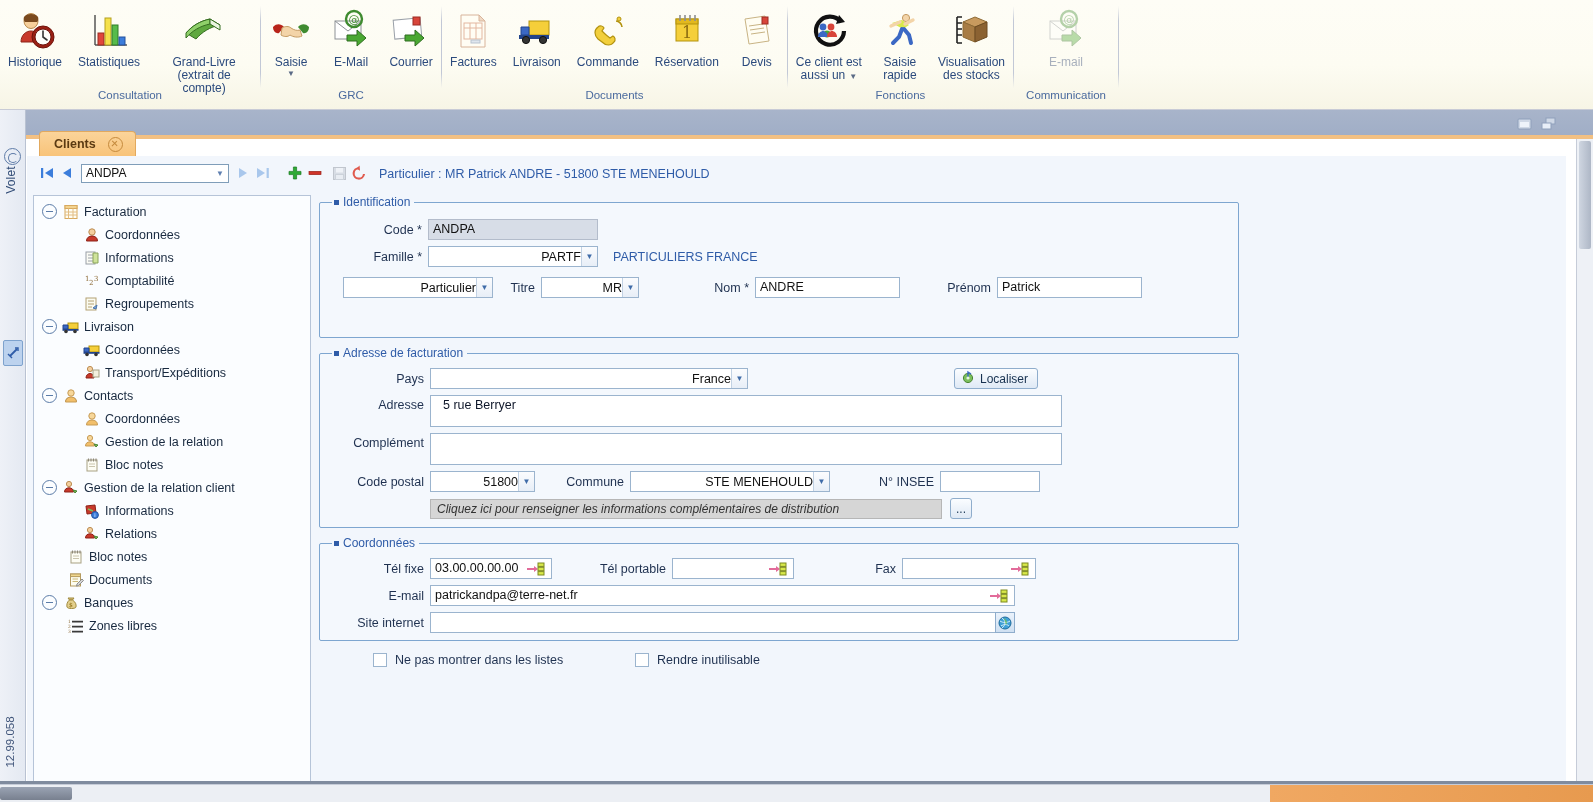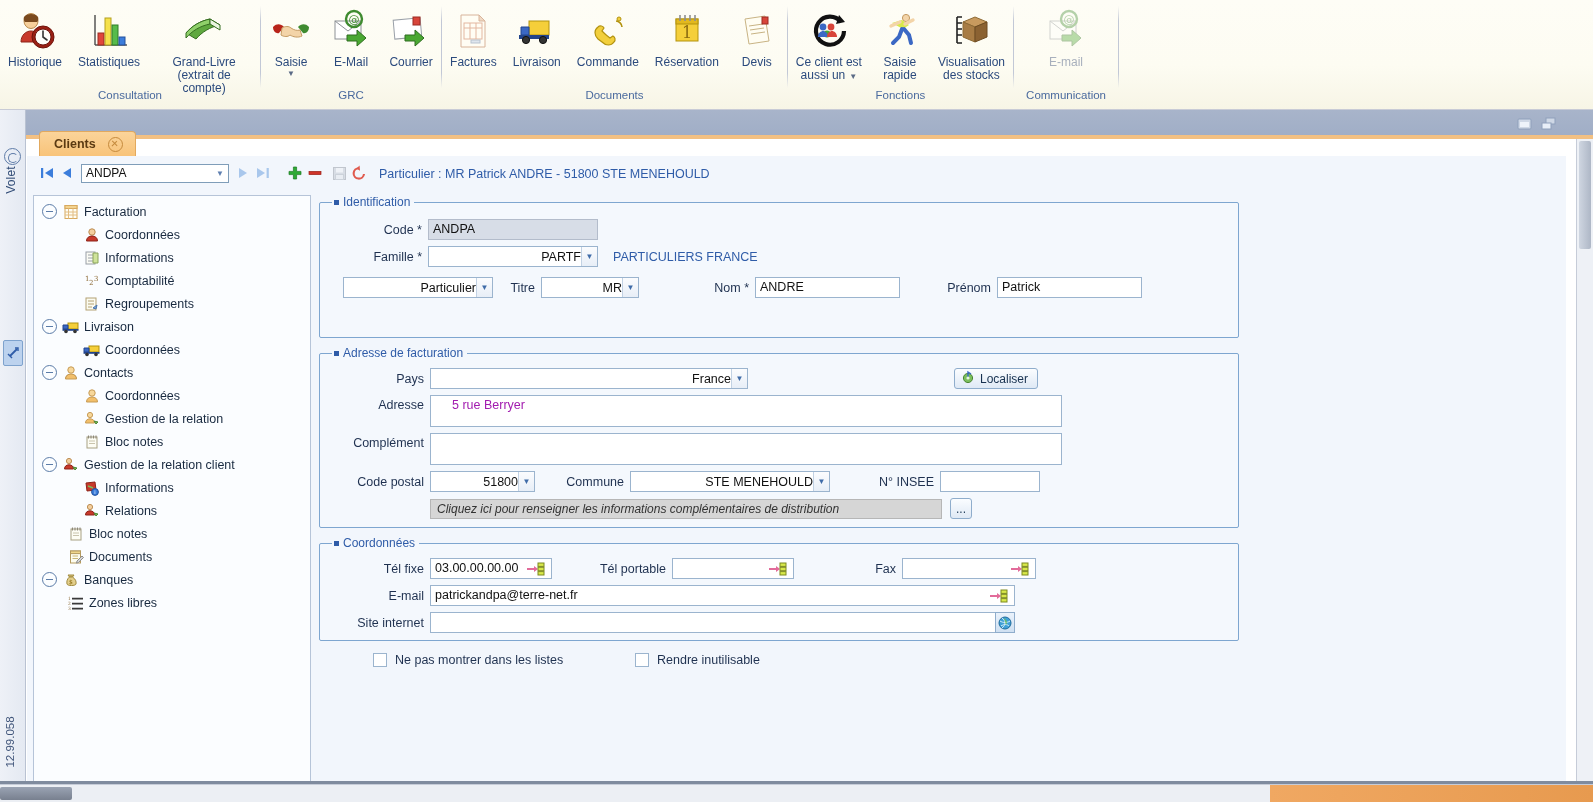--- a/index.html
+++ b/index.html
@@ -136,21 +136,21 @@
   fieldset.grp > legend:before{
     content:""; display:inline-block; width:5px;height:5px;background:#2f5ca8; margin-right:4px; vertical-align:1px;
   }
   .row { display:flex; align-items:center; margin-bottom:6px; }
   .lab { font-size:12.5px; color:#1f3150; text-align:right; padding-right:6px; }
   .txt {
     height:21px; border:1px solid #9bb4ce; background:#fff; font-size:12.5px; color:#111;
     padding:0 4px; line-height:19px; font-family:"Liberation Sans",sans-serif;
   }
   .txt.ro { background:#d7dde7; border-color:#b3bccb; }
-  .area { border:1px solid #9bb4ce; background:#fff; font-size:12.5px; color:#a21caf; padding:2px 21px; }
+  .area { border:1px solid #9bb4ce; background:#fff; font-size:12.5px; color:#0f172a; padding:2px 12px; }
   .combo { position:relative; height:21px; border:1px solid #9bb4ce; background:#fff; display:flex; align-items:center; }
   .combo .cv { flex:1; padding-left:4px; font-size:12.5px; color:#111; overflow:hidden; white-space:nowrap;text-align:right; }
   .combo .ca {
     width:16px; height:19px; display:flex;align-items:center;justify-content:center;
     font-size:8px; color:#3f6ba8; background:linear-gradient(to bottom,#fbfcfe,#e7eef7); border-left:1px solid #c2d2e4;
   }
   .chk { width:14px;height:14px;border:1px solid #9bb4ce;background:#fff;display:inline-block;vertical-align:-2px;}
   .btn-loc {
     height:21px; padding:0 9px 0 6px; display:inline-flex; align-items:center; gap:5px;
     background:linear-gradient(to bottom,#fbfdff,#dfe9f5); border:1px solid #8fadcc; border-radius:3px;
@@ -616,20 +616,30 @@
               <rect x="6" y="3" width="10" height="6" fill="#f5cf3a" stroke="#b3930f"></rect>
               <path d="M1 5h5v4H1z" fill="#3b68c4" stroke="#23458c"></path>
               <rect x="0.5" y="9" width="16" height="1.8" fill="#23458c"></rect>
               <circle cx="4" cy="11.5" r="1.8" fill="#333"></circle>
               <circle cx="13" cy="11.5" r="1.8" fill="#333"></circle>
             </svg>
         </span>
         <span class="tlbl">Coordonnées</span>
       </div>
 
+      <div class="tnode" style="padding-left:44px;">
+        <span class="ticon">
+          <svg width="16" height="16" viewBox="0 0 16 16">
+              <circle cx="6" cy="4" r="2.6" fill="#f4cf9f" stroke="#bc8d52"></circle>
+              <path d="M2 13c0-3 2-4.5 4-4.5S10 10 10 13z" fill="#c8392b" stroke="#8d2318"></path>
+              <rect x="9" y="5" width="6" height="7" fill="#f3efdd" stroke="#a8a183"></rect>
+            </svg>
+        </span>
+        <span class="tlbl">Transport/Expéditions</span>
+      </div>
 
       <div class="tnode" style="padding-left:8px;">
         <span class="texp"></span>
         <span class="ticon">
           <svg width="16" height="16" viewBox="0 0 16 16">
               <circle cx="8" cy="5" r="3.2" fill="#f7d79a" stroke="#c79b55"></circle>
               <path d="M2.5 14c0-3.3 2.5-5 5.5-5s5.5 1.7 5.5 5z" fill="#f0b košík"></path>
               <path d="M2.5 14c0-3.3 2.5-5 5.5-5s5.5 1.7 5.5 5z" fill="#f2bf6a" stroke="#c79b55"></path>
             </svg>
         </span>

